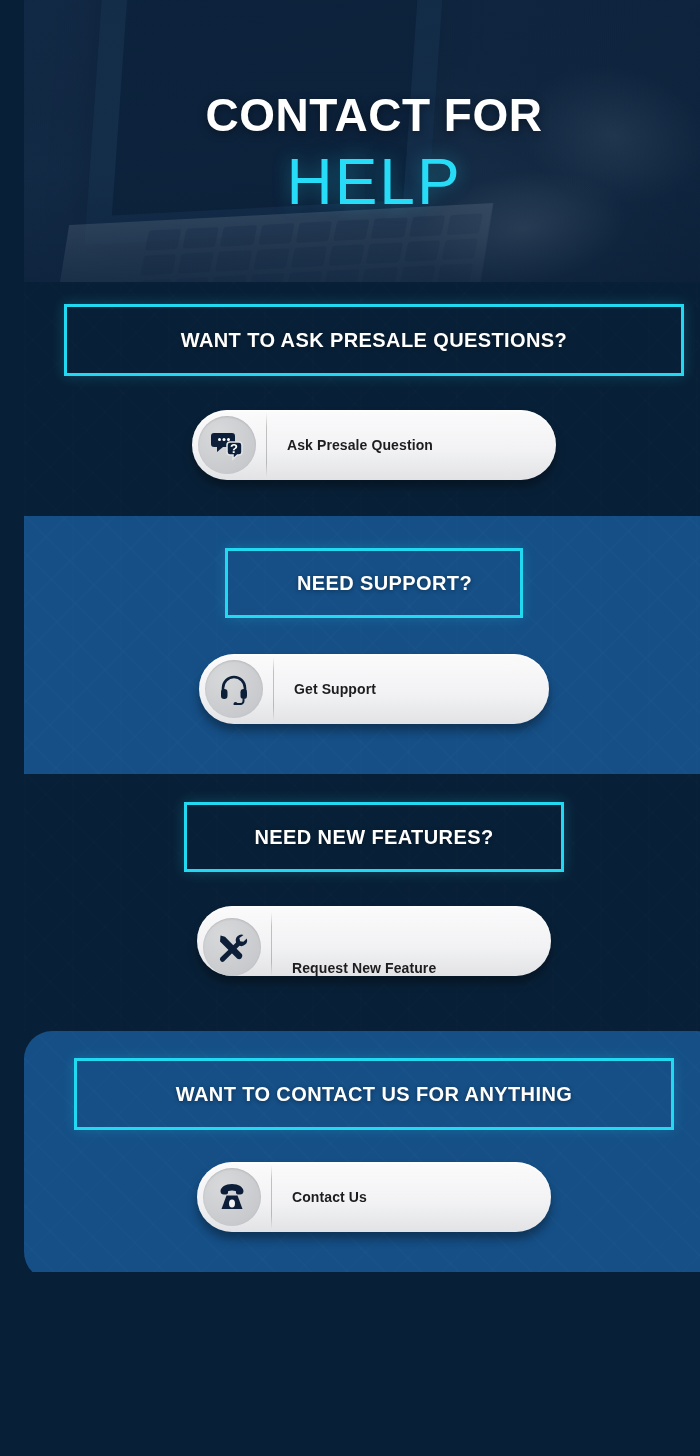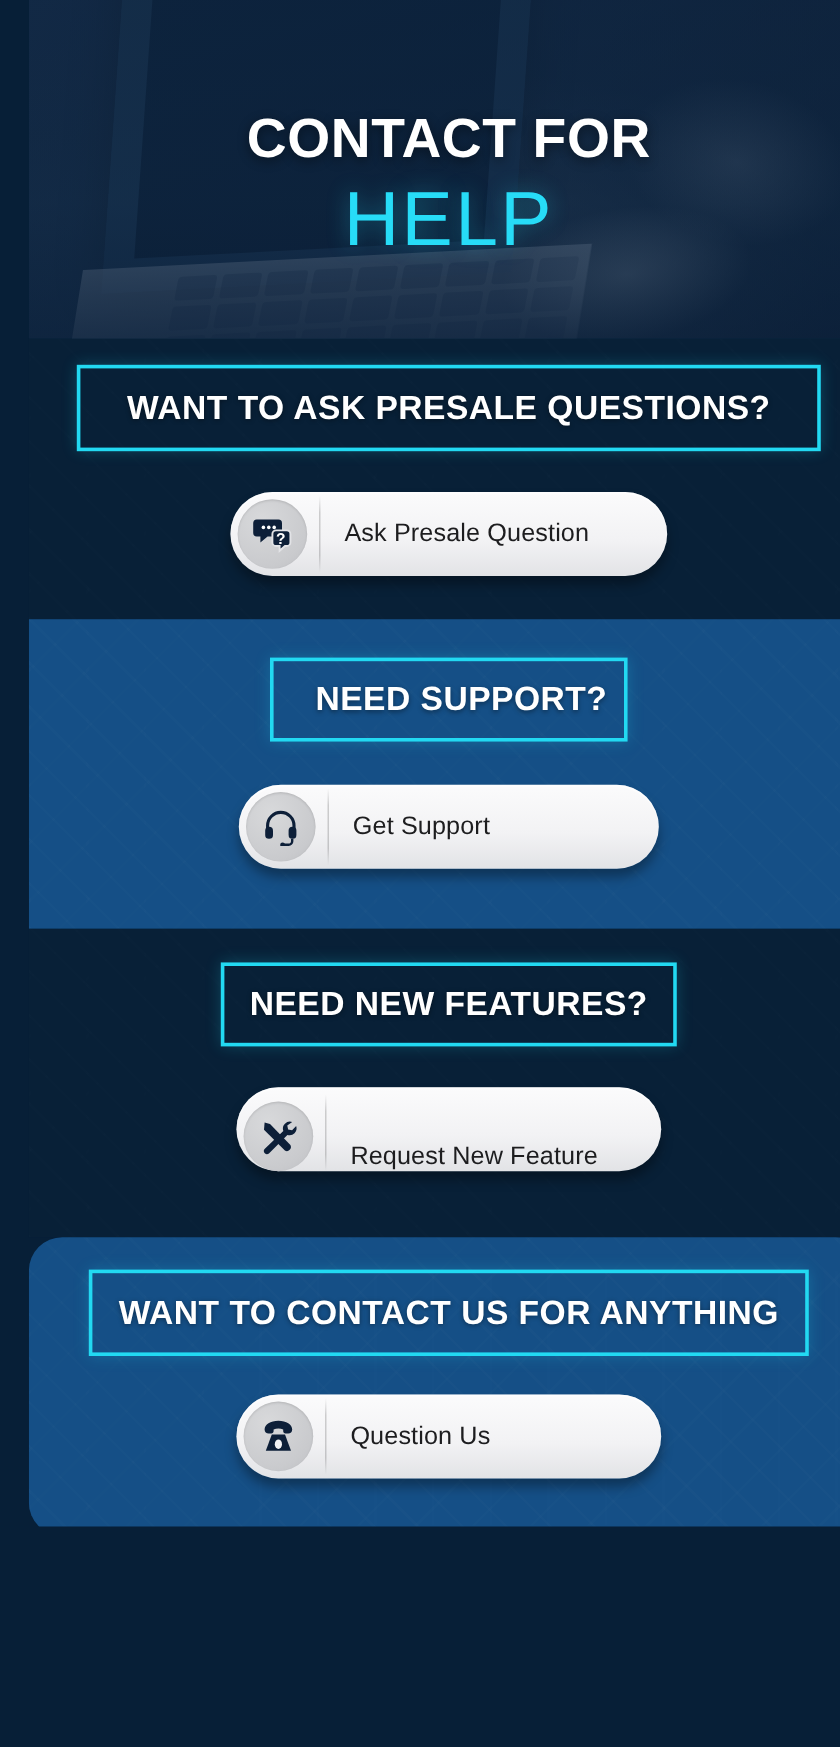--- a/index.html
+++ b/index.html
@@ -99,21 +99,21 @@
   .sec-inner{position:relative;z-index:2;}
 
   .headline-box{
     box-sizing:border-box;
     margin:0 auto;
     border:3px solid #22d9f2;
     display:flex;align-items:center;justify-content:center;
     box-shadow:0 0 12px rgba(34,217,242,.22);
   }
   .headline-text{
-    color:#ffffff;font-weight:bold;font-size:28px;letter-spacing:.4px;
+    color:#ffffff;font-weight:bold;font-size:20px;letter-spacing:.4px;
     text-transform:uppercase;white-space:nowrap;
     text-shadow:0 1px 4px rgba(0,0,0,.4);
   }
 
   
   .btn-wrap{display:flex;justify-content:center;}
   .action-btn{
     position:relative;
     display:flex;align-items:center;
     height:70px;
@@ -130,21 +130,21 @@
     display:flex;align-items:center;justify-content:center;
     flex:0 0 58px;
     box-shadow:0 1px 2px rgba(0,0,0,.12) inset;
   }
   .btn-divider{
     width:1px;height:64px;margin-left:10px;margin-right:0;
     background:linear-gradient(180deg, rgba(0,0,0,0) 0%, rgba(0,0,0,.22) 22%, rgba(0,0,0,.22) 78%, rgba(0,0,0,0) 100%);
     flex:0 0 1px;
   }
   .btn-label{
-    color:#1d1d1f;font-size:21px;font-weight:normal;letter-spacing:.1px;
+    color:#1d1d1f;font-size:14px;font-weight:bold;letter-spacing:.1px;
     padding-left:20px;white-space:nowrap;
   }
   .btn-badge svg{display:block;}
 
   
   .footer{
     position:relative;width:700px;height:176px;background:#082037;
     display:flex;align-items:center;justify-content:flex-start;
   }
   .logo{display:flex;align-items:center;justify-content:center;}
@@ -279,21 +279,21 @@
       <div class="btn-wrap" style="margin-top:32px;">
         <div class="action-btn" style="min-width:320px;">
           <span class="btn-badge">
             <svg width="32" height="30" viewBox="0 0 32 30" aria-hidden="true">
               <path d="M16 2 c-6.6 0 -11.5 3.2 -11.5 7.2 c0 2 1.4 3.3 3.4 3.3 h2.1 c1.3 0 2 -.8 2 -2 v-1.3 c1.2 -.5 2.6 -.7 4 -.7 s2.8 .2 4 .7 v1.3 c0 1.2 .7 2 2 2 h2.1 c2 0 3.4 -1.3 3.4 -3.3 c0 -4 -4.9 -7.2 -11.5 -7.2 z" fill="#0d1f38"></path>
               <path d="M10.5 13.5 h11 l5 13.5 h-21 z" fill="#0d1f38"></path>
               <ellipse cx="16" cy="21.5" rx="3" ry="4" fill="#f2f2f4"></ellipse>
             </svg>
           </span>
           <span class="btn-divider"></span>
-          <span class="btn-label">Question Us</span>
+          <span class="btn-label">Contact Us</span>
         </div>
       </div>
     </div>
   </div>
 
   <div class="footer">
     <div class="logo">
       <svg width="350" height="140" viewBox="0 0 350 140" aria-hidden="true">
 
         <g transform="skewX(-12)">

